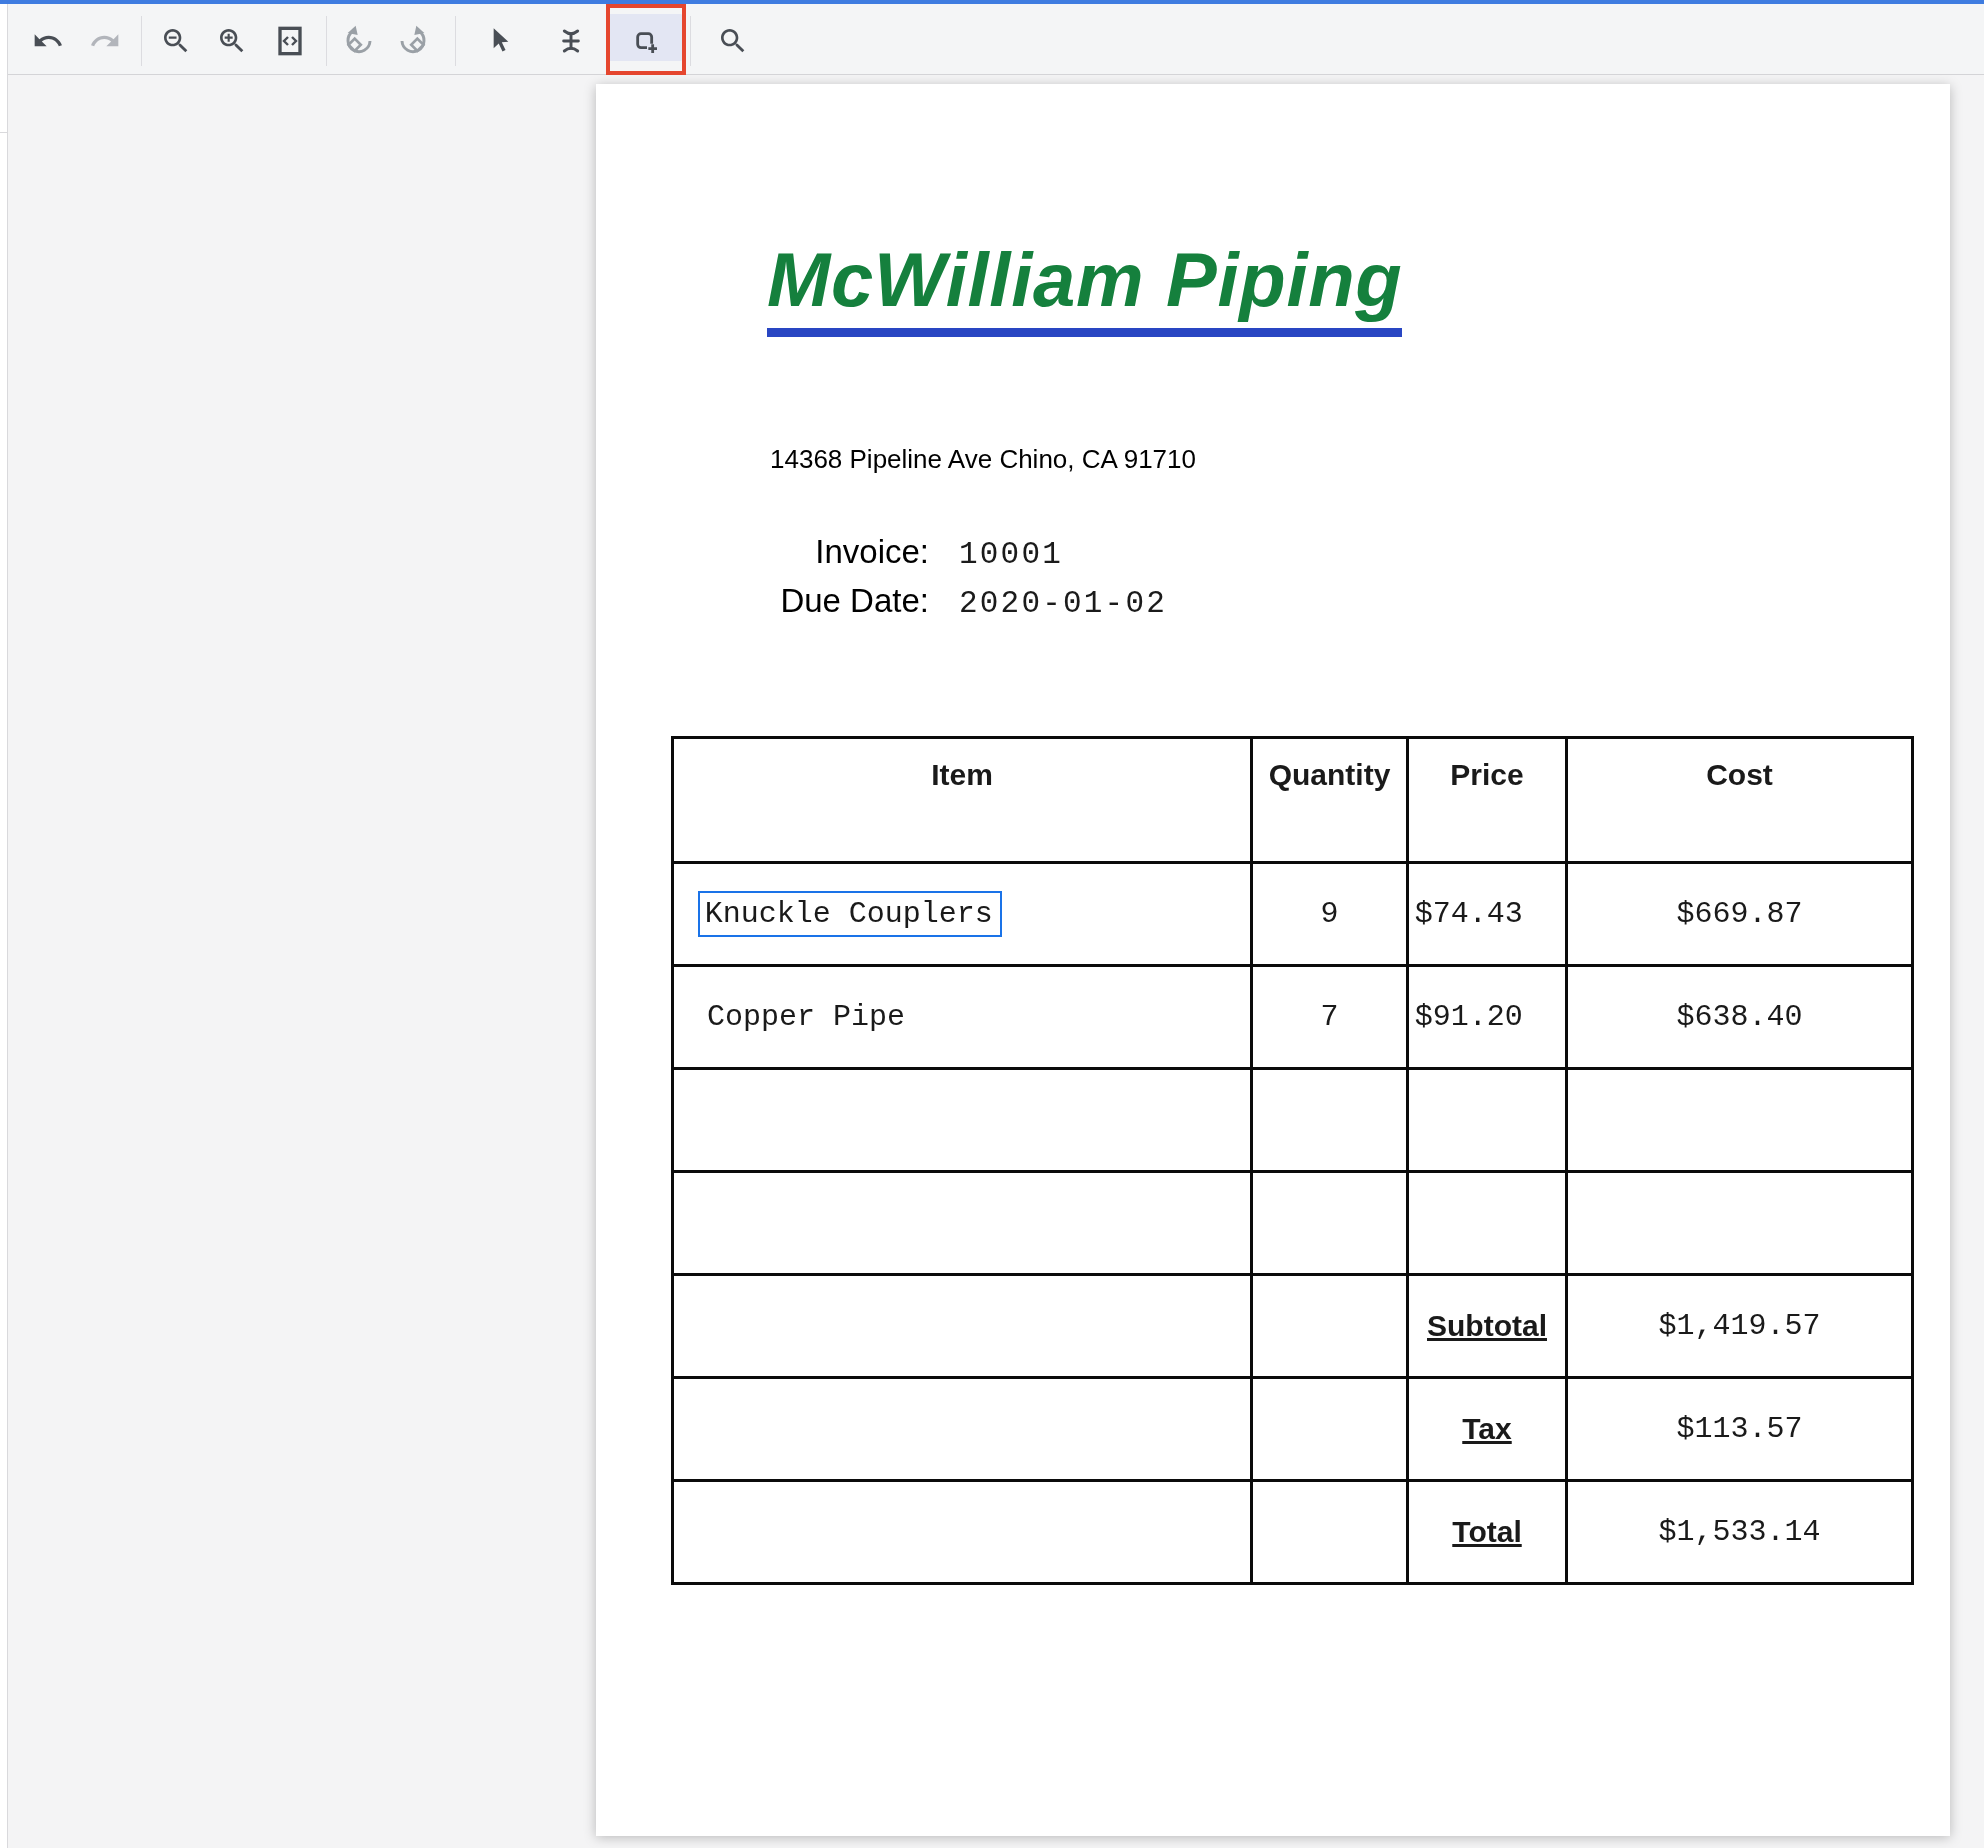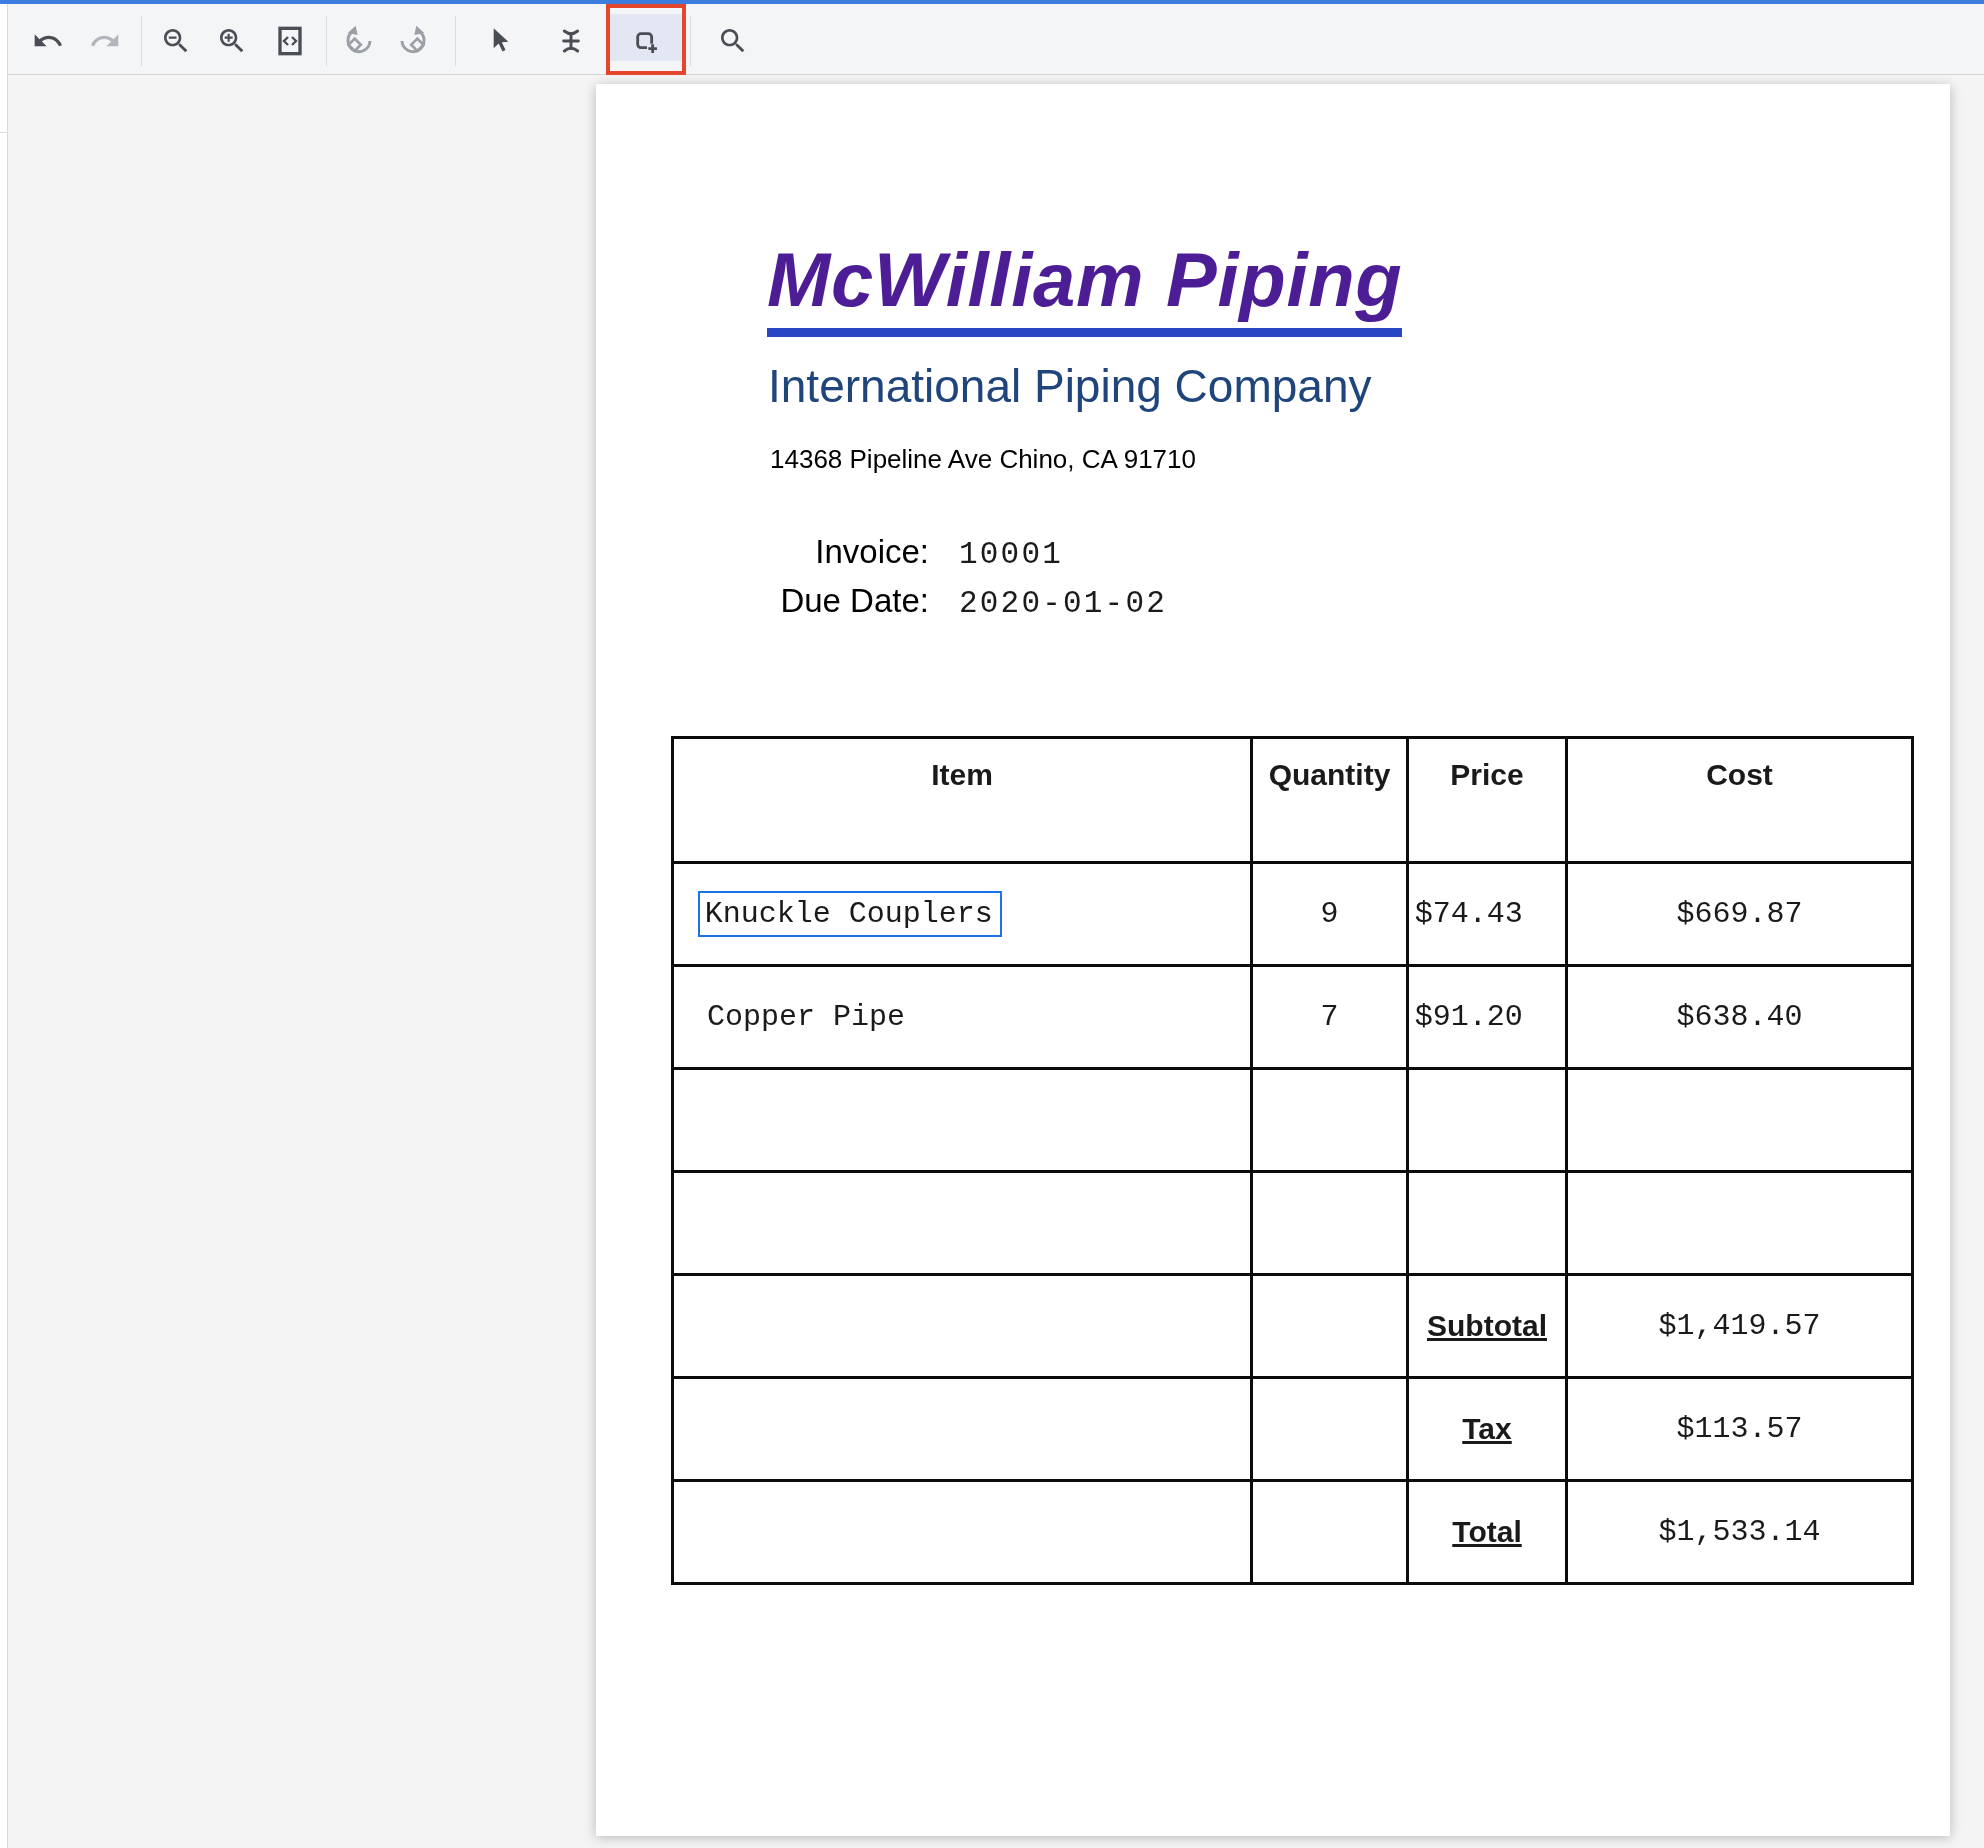--- a/index.html
+++ b/index.html
@@ -19,21 +19,21 @@
   .tool-selected-bg{position:absolute;left:601px;top:9.3px;width:73px;height:47px;background:#e3e6f3;border-radius:1.4px;}
   .tool-red-outline{position:absolute;left:598px;top:0px;width:80px;height:71px;border:4.3px solid #e5462e;box-sizing:border-box;z-index:9;pointer-events:none;}
   .ic{fill:#494e55;}
   .ic-stroke{fill:none;stroke:#494e55;}
   .dis{fill:#b2b5bb;}
   .dis-stroke{fill:none;stroke:#9aa0a6;}
   
   .canvas{position:absolute;left:8px;top:75px;right:0;bottom:0;background:#f4f4f5;border-bottom:1.4px solid #d8d8da;}
   .page{position:absolute;left:588px;top:9.3px;width:1354px;height:1752px;background:#ffffff;box-shadow:0 2.2px 11.5px rgba(0,0,0,.25);}
   .doc-title{position:absolute;left:171px;top:152px;display:inline-block;
-    font-size:76px;font-weight:bold;font-style:italic;color:#4c1d95;letter-spacing:0.7px;
+    font-size:76px;font-weight:bold;font-style:italic;color:#15803d;letter-spacing:0.7px;
     padding-bottom:4.3px;border-bottom:9.3px solid #2946c3;line-height:1.15;}
   .doc-subtitle{position:absolute;left:172px;top:275px;font-size:46px;color:#20457c;}
   .doc-address{position:absolute;left:174px;top:360px;font-size:26px;color:#000;}
   .inv-block{position:absolute;left:0;top:449px;}
   .inv-row{display:flex;align-items:baseline;height:49px;}
   .inv-label{display:inline-block;width:333px;text-align:right;font-size:33px;color:#000;}
   .inv-value{margin-left:30px;font-family:"Liberation Mono","DejaVu Sans Mono",monospace;font-size:31px;letter-spacing:2.2px;color:#1b1b1b;}
   
   .inv-table{position:absolute;left:75px;top:652px;border-collapse:collapse;table-layout:fixed;width:1240px;
     font-family:"Liberation Mono","DejaVu Sans Mono",monospace;font-size:30px;color:#1a1a1a;}
@@ -151,21 +151,20 @@
         </svg></span>
   </button>
 
   <div class="tool-red-outline"></div>
 </div>
 
 <div class="canvas">
   <div class="page">
 
     <div class="doc-title">McWilliam Piping</div>
-    <div class="doc-subtitle">International Piping Company</div>
     <div class="doc-address">14368 Pipeline Ave Chino, CA 91710</div>
 
     <div class="inv-block">
       <div class="inv-row">
         <span class="inv-label">Invoice:</span>
         <span class="inv-value">10001</span>
       </div>
       <div class="inv-row">
         <span class="inv-label">Due Date:</span>
         <span class="inv-value">2020-01-02</span>

